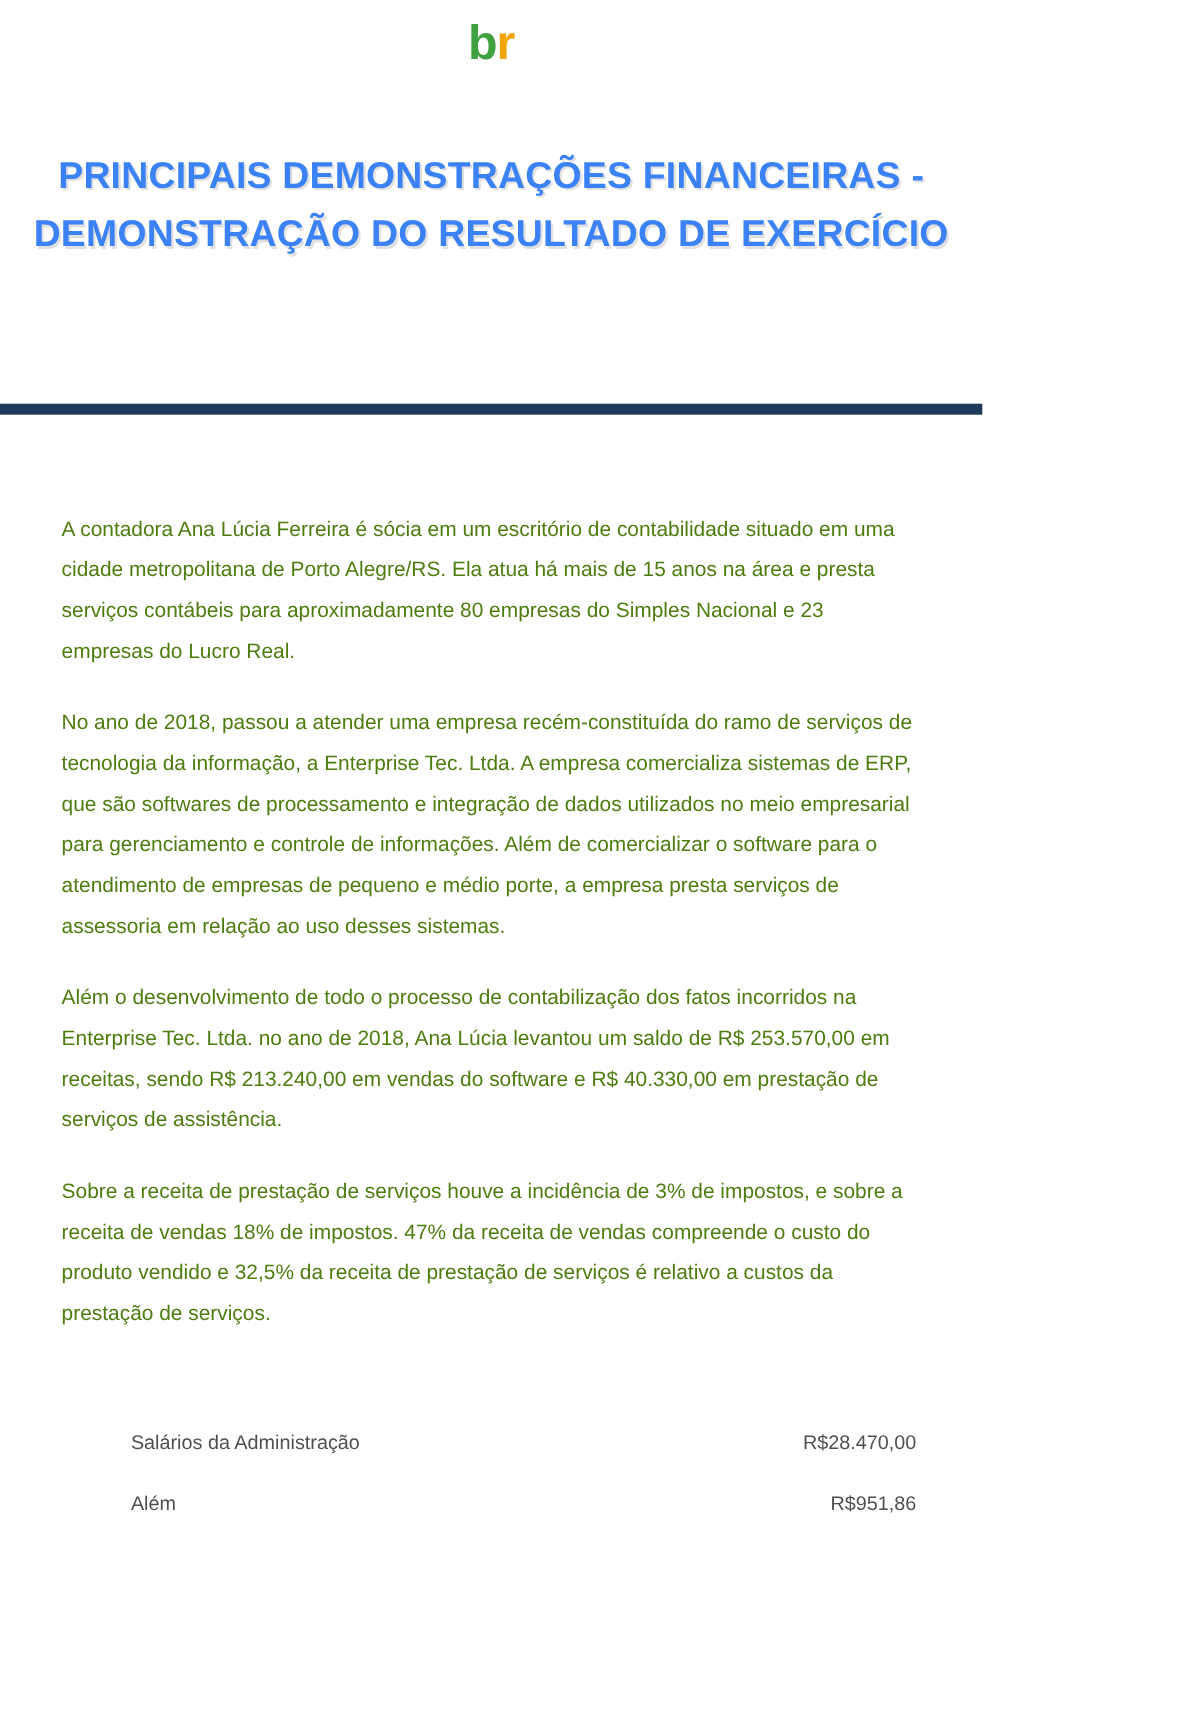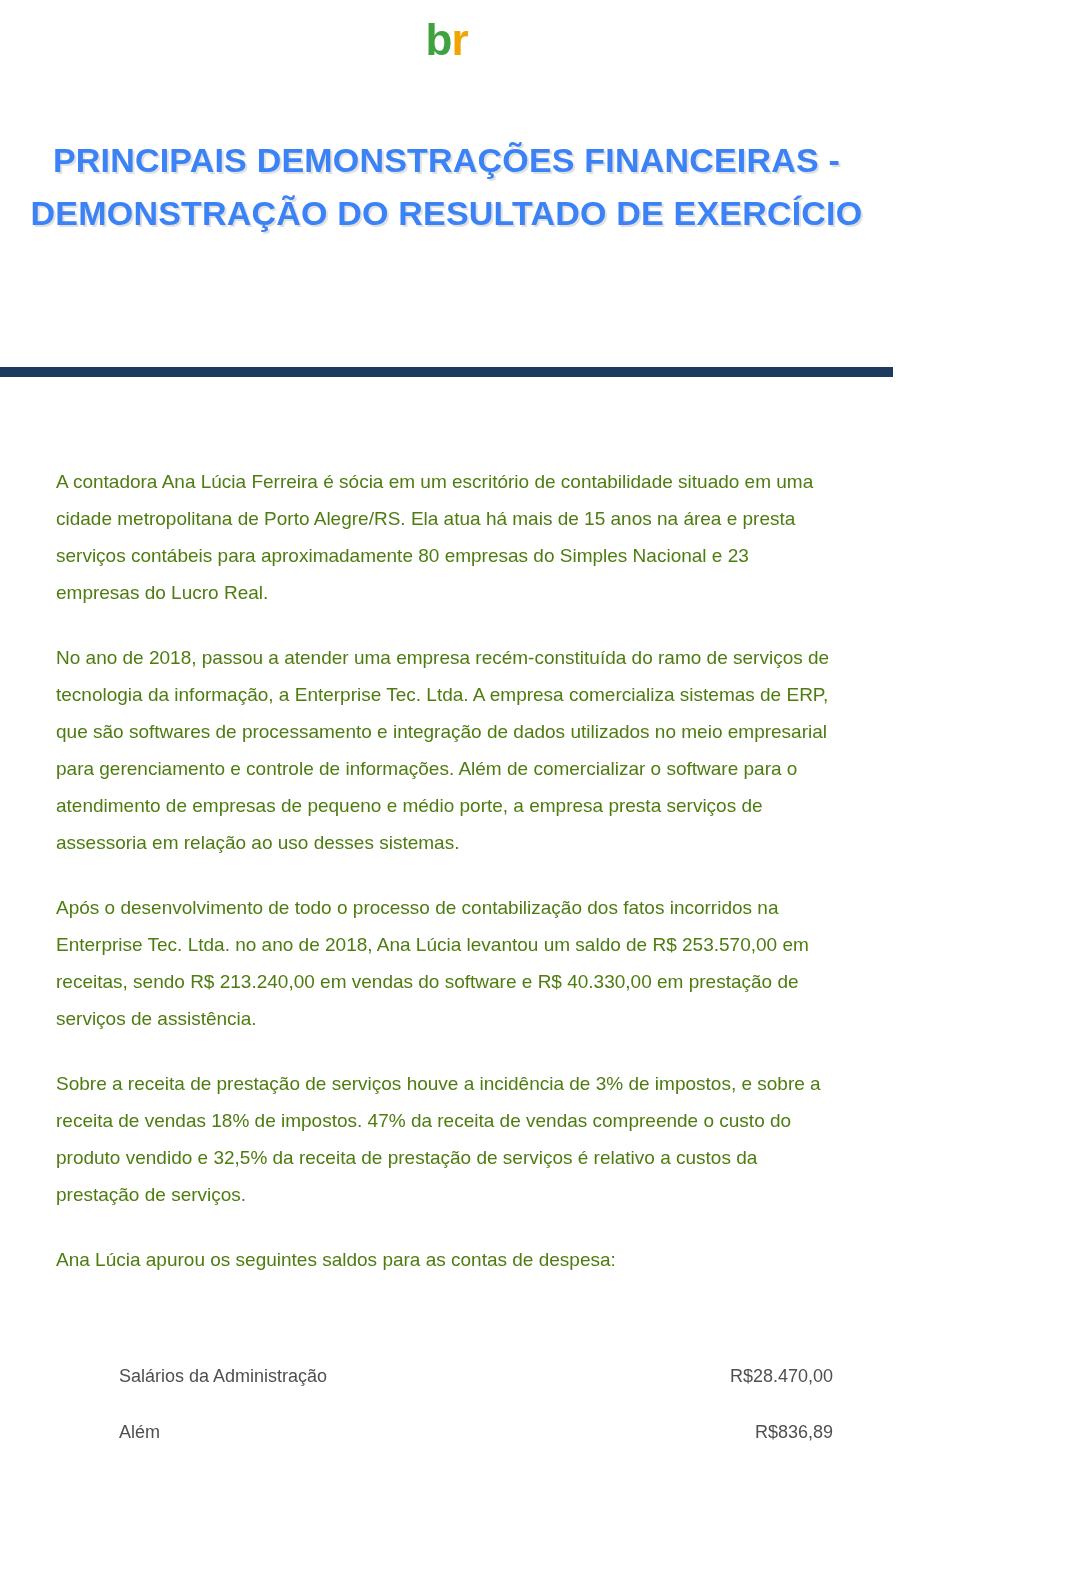--- a/index.html
+++ b/index.html
@@ -81,29 +81,28 @@
     <span class="logo-b">b</span><span class="logo-r">r</span>
   </div>
 
   <h1 class="page-title">PRINCIPAIS DEMONSTRAÇÕES FINANCEIRAS - DEMONSTRAÇÃO DO RESULTADO DE EXERCÍCIO</h1>
 
   <div class="divider-bar"></div>
 
   <div class="content">
     <p>A contadora Ana Lúcia Ferreira é sócia em um escritório de contabilidade situado em uma cidade metropolitana de Porto Alegre/RS. Ela atua há mais de 15 anos na área e presta serviços contábeis para aproximadamente 80 empresas do Simples Nacional e 23 empresas do Lucro Real.</p>
     <p>No ano de 2018, passou a atender uma empresa recém-constituída do ramo de serviços de tecnologia da informação, a Enterprise Tec. Ltda. A empresa comercializa sistemas de ERP, que são softwares de processamento e integração de dados utilizados no meio empresarial para gerenciamento e controle de informações. Além de comercializar o software para o atendimento de empresas de pequeno e médio porte, a empresa presta serviços de assessoria em relação ao uso desses sistemas.</p>
-    <p>Após o desenvolvimento de todo o processo de contabilização dos fatos incorridos na Enterprise Tec. Ltda. no ano de 2018, Ana Lúcia levantou um saldo de R$ 253.570,00 em receitas, sendo R$ 213.240,00 em vendas do software e R$ 40.330,00 em prestação de serviços de assistência.</p>
+    <p>Além o desenvolvimento de todo o processo de contabilização dos fatos incorridos na Enterprise Tec. Ltda. no ano de 2018, Ana Lúcia levantou um saldo de R$ 253.570,00 em receitas, sendo R$ 213.240,00 em vendas do software e R$ 40.330,00 em prestação de serviços de assistência.</p>
     <p>Sobre a receita de prestação de serviços houve a incidência de 3% de impostos, e sobre a receita de vendas 18% de impostos. 47% da receita de vendas compreende o custo do produto vendido e 32,5% da receita de prestação de serviços é relativo a custos da prestação de serviços.</p>
-    <p>Ana Lúcia apurou os seguintes saldos para as contas de despesa:</p>
 
     <div class="expenses">
       <div class="expense-row">
         <span class="expense-label">Salários da Administração</span>
         <span class="expense-value">R$28.470,00</span>
       </div>
       <div class="expense-row">
         <span class="expense-label">Além</span>
-        <span class="expense-value">R$836,89</span>
+        <span class="expense-value">R$951,86</span>
       </div>
     </div>
   </div>
 
 </div>
 
 </body></html>

